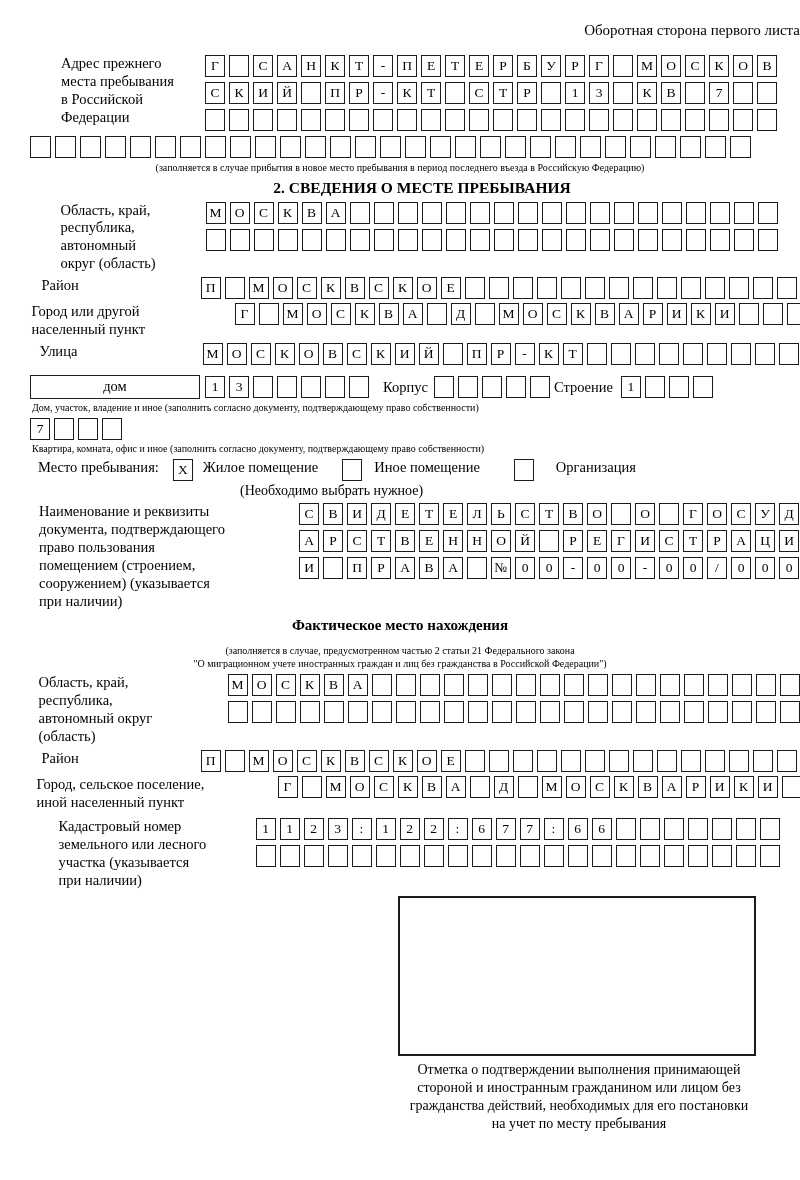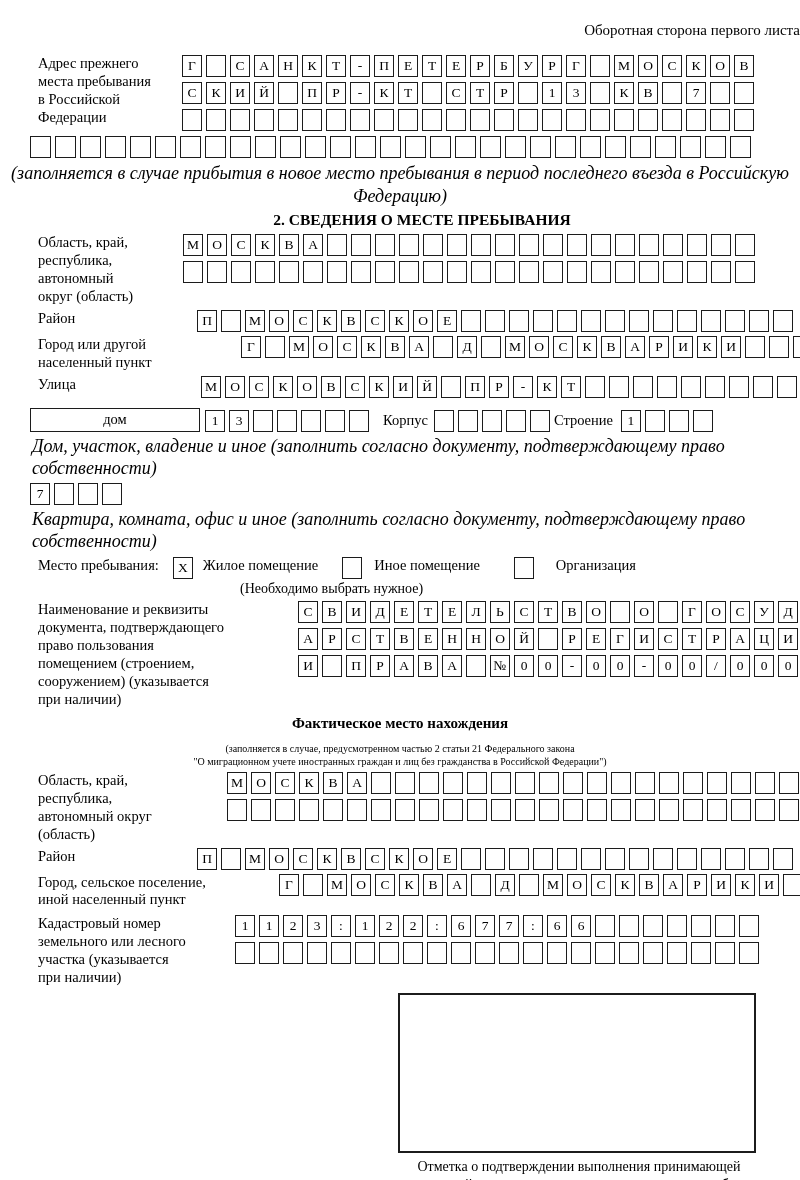--- a/index.html
+++ b/index.html
@@ -1,46 +1,46 @@
 <!DOCTYPE html>
 <html><head>
 <meta charset="utf-8">
 <style>
   * { margin:0; padding:0; box-sizing:border-box; }
   body { background:#e8e8e8; font-family:"Liberation Serif", serif; color:#000; }
   .page { width:800px; height:1180px; background:#fff; overflow:hidden; position:relative; }
 
   .header-note { padding-top:22px; text-align:right; font-size:15px; margin-bottom:16px; }
 
-  .field { display:flex; align-items:flex-start; margin-left:38px; }
+  .field { display:flex; align-items:flex-start; margin-left:38px;justify-content:center; }
   .flabel { white-space:pre-line; font-size:14.5px; line-height:1.24; flex:0 0 auto; }
   .lbl-prev { width:144px; }
   .lbl-region { width:145px; }
   .lbl-district { width:115px; }
   .lbl-city1 { width:159px; }
   .lbl-street { width:119px; }
   .lbl-doc { width:216px; }
   .lbl-city2 { width:197px; }
   .lbl-cad { width:197px; }
 
   .cells { display:flex; gap:4px; }
   .cellcol { display:flex; flex-direction:column; gap:5px; }
   .cell { width:20px; height:22px; border:1.7px solid #1c1c1c; font-size:13.5px; line-height:19px;
           text-align:center; flex:0 0 auto; }
   .cell.w { width:21px; }
   .fullrow { margin-left:30px; margin-top:5px; }
 
-  .caption { font-size:18px; margin-top:4px; line-height:1.25;font-style:italic; }
+  .caption { font-size:10px; margin-top:4px; line-height:1.25; }
   .caption.center { text-align:center; }
   .caption.left { margin-left:32px; margin-top:3px; }
   .section-title { font-weight:bold; font-size:15.5px; text-align:center; margin-top:4px;padding-left:44px; }
   .sub-title { font-weight:bold; font-size:15px; text-align:center; margin-top:6px; }
   .note-lines { white-space:pre-line; text-align:center; font-size:10px; line-height:1.3; margin-top:10px; }
 
-  .house-row { display:flex; align-items:flex-end; margin-left:30px; margin-top:10px; }
+  .house-row { display:flex; align-items:center; margin-left:30px; margin-top:10px; }
   .wide-box { height:24px; border:1.7px solid #1c1c1c; text-align:center; font-size:14.5px; line-height:21px; flex:0 0 auto; }
   .dom-box { width:170px; margin-right:5px; }
   .apt-box { width:197px; margin-right:5px; }
   .inline-label { font-size:14.5px; line-height:24px; flex:0 0 auto; }
   .ml14 { margin-left:14px; margin-right:6px; }
   .ml12 { margin-left:4px; margin-right:8px; }
   .apt-row { margin-top:3px; }
 
   .stay-row { display:flex; align-items:flex-start; margin-left:38px; margin-top:4px; font-size:14.5px; }
   .cbx { width:20px; height:22px; border:1.7px solid #1c1c1c; font-size:13.5px; line-height:19px;

